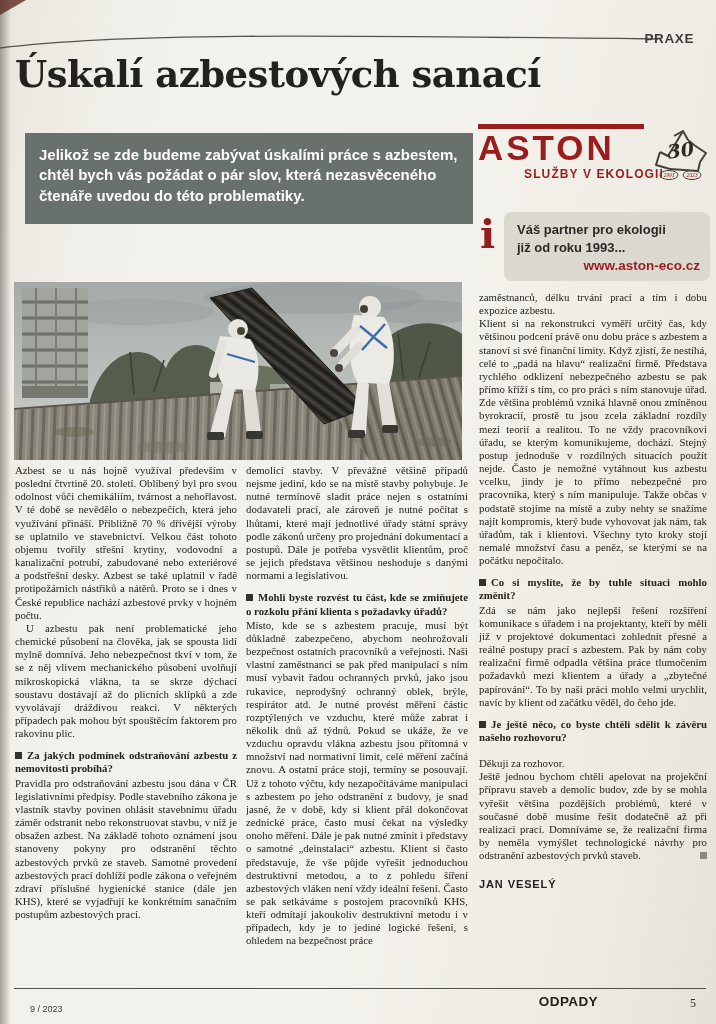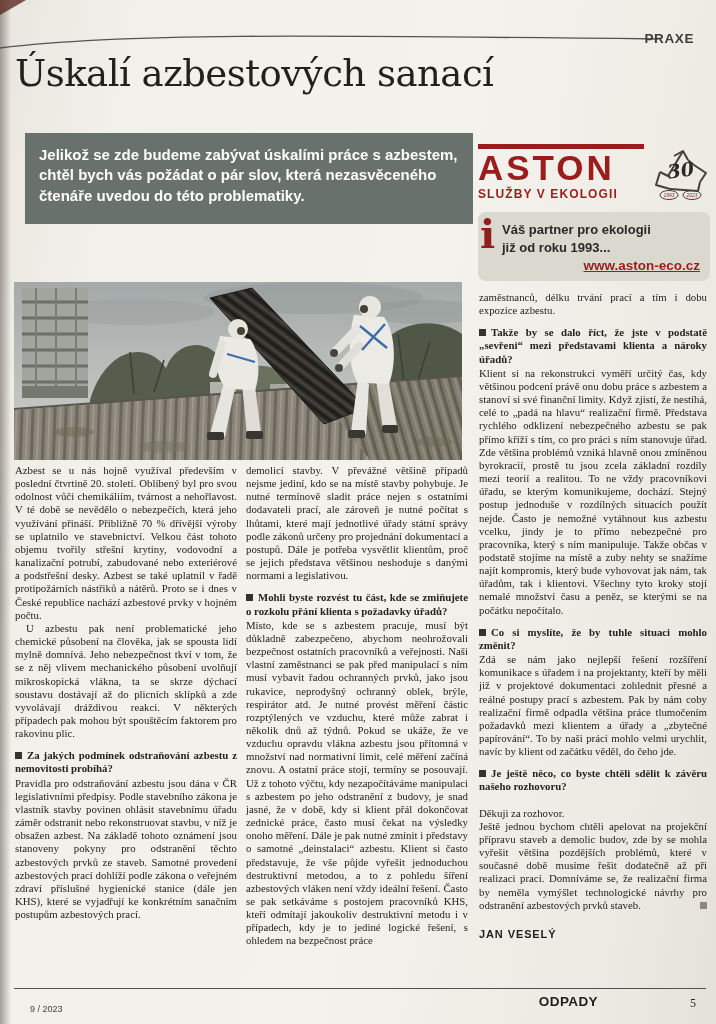--- a/index.html
+++ b/index.html
@@ -7,35 +7,35 @@
     background:linear-gradient(100deg,#e9e6df 0%,#f2f0ea 16%,#f4f2ec 55%,#ece9e2 88%,#e4e1d9 100%);
     font-family:"Liberation Serif", serif;color:#26231f;}
   .spine{position:absolute;left:0;top:0;width:11px;height:100%;
     background:linear-gradient(90deg,rgba(45,38,32,.40),rgba(45,38,32,0));}
   .corner{position:absolute;left:0;top:0;width:0;height:0;
     border-top:15px solid #5d2a24;border-right:26px solid transparent;opacity:.8;}
   .headrule{position:absolute;left:0;top:26px;width:662px;height:26px;}
   .praxe{position:absolute;right:22px;top:31px;font:bold 13.5px "Liberation Sans",sans-serif;
     color:#3d3c3a;letter-spacing:.6px;}
   .title{position:absolute;left:15px;top:52px;margin:0;font-family:"DejaVu Serif",serif;
-    font-weight:normal;font-size:37px;letter-spacing:-.5px;color:#23211d;text-align:right;}
+    font-weight:bold;font-size:37px;letter-spacing:-.5px;color:#23211d;text-align:right;}
   .intro{position:absolute;left:14px;top:133px;width:420px;height:67px;background:#69716d;
     color:#fdfdfb;font:bold 15px/1.36 "Liberation Sans",sans-serif;padding:12px 14px;margin-left:11px;}
   
-  .brand{position:absolute;left:478px;top:144px;width:232px;}
+  .brand{position:absolute;left:478px;top:124px;width:232px;}
   .brandbar{width:166px;height:5px;background:#9b1c1c;margin-bottom:1px;}
   .brandname{font:bold 35px/1 "Liberation Sans",sans-serif;color:#9b1c1c;letter-spacing:3px;}
-  .brandsub{font:bold 12px "Liberation Sans",sans-serif;color:#9b1c1c;letter-spacing:1.1px;margin-top:2px;}
+  .brandsub{font:bold 12px "Liberation Sans",sans-serif;color:#9b1c1c;letter-spacing:1.1px;margin-top:2px;text-align:center;}
   .badge{position:absolute;right:2px;top:4px;}
   
   .infobox{position:absolute;left:478px;top:212px;width:232px;}
   .i-icon{position:absolute;left:2px;top:2px;font:bold 40px/1 "DejaVu Serif",serif;color:#8e1f1b;}
-  .bubble{background:#dbd8d0;border-radius:8px;padding:9px 10px 8px 24px;}
+  .bubble{margin-left:26px;background:#dbd8d0;border-radius:8px;padding:9px 10px 8px 13px;}
   .tag{font:bold 13px/1.35 "Liberation Sans",sans-serif;color:#2a2927;}
-  .site{font:bold 13.5px "Liberation Sans",sans-serif;color:#9b1c1c;text-align:right;margin-top:2px;text-decoration:underline;}
+  .site{font:bold 13.5px "Liberation Sans",sans-serif;color:#9b1c1c;text-align:right;margin-top:2px;}
   .photo{position:absolute;left:14px;top:282px;width:448px;height:178px;display:block;}
   
   .col{position:absolute;width:222px;font-size:10.8px;line-height:13.15px;text-align:justify;overflow:hidden;}
   #c1{left:15px;top:464px;height:522px;}
   #c2{left:246px;top:464px;height:522px;}
   #c3{left:479px;top:291px;width:228px;height:700px;}
   .col p{margin:0;}
   .ind{text-indent:11px;}
   .h{font-weight:bold;margin:9px 0 1px 0 !important;}
   .sq{display:inline-block;width:7px;height:7px;background:#35312c;margin-right:5px;}
@@ -179,21 +179,20 @@
   </div>
 
   <div class="col" id="c2">
     <p class="body">demolicí stavby. V převážné většině případů nejsme jediní, kdo se na místě stavby pohybuje. Je nutné termínově sladit práce nejen s ostatními dodavateli prací, ale zároveň je nutné počítat s lhůtami, které mají jednotlivé úřady státní správy podle zákonů určeny pro projednání dokumentací a postupů. Dále je potřeba vysvětlit klientům, proč se jejich představa většinou neshoduje s danými normami a legislativou.</p>
     <p class="h"><span class="sq"></span><span>Mohli byste rozvést tu část, kde se zmiňujete o rozkolu přání klienta s požadavky úřadů?</span></p>
     <p class="body">Místo, kde se s azbestem pracuje, musí být důkladně zabezpečeno, abychom neohrožovali bezpečnost ostatních pracovníků a veřejnosti. Naši vlastní zaměstnanci se pak před manipulací s ním musí vybavit řadou ochranných prvků, jako jsou rukavice, neprodyšný ochranný oblek, brýle, respirátor atd. Je nutné provést měření částic rozptýlených ve vzduchu, které může zabrat i několik dnů až týdnů. Pokud se ukáže, že ve vzduchu opravdu vlákna azbestu jsou přítomná v množství nad normativní limit, celé měření začíná znovu. A ostatní práce stojí, termíny se posouvají. Už z tohoto výčtu, kdy nezapočítáváme manipulaci s azbestem po jeho odstranění z budovy, je snad jasné, že v době, kdy si klient přál dokončovat zednické práce, často musí čekat na výsledky onoho měření. Dále je pak nutné zmínit i představy o samotné „deinstalaci“ azbestu. Klient si často představuje, že vše půjde vyřešit jednoduchou destruktivní metodou, a to z pohledu šíření azbestových vláken není vždy ideální řešení. Často se pak setkáváme s postojem pracovníků KHS, kteří odmítají jakoukoliv destruktivní metodu i v případech, kdy je to jediné logické řešení, s ohledem na bezpečnost práce</p>
   </div>
 
   <div class="col" id="c3">
     <p class="body">zaměstnanců, délku trvání prací a tím i dobu expozice azbestu.</p>
-    <p class="h"><span class="sq"></span><span>Takže by se dalo říct, že jste v podstatě „sevřeni“ mezi představami klienta a nároky úřadů?</span></p>
     <p class="body">Klient si na rekonstrukci vyměří určitý čas, kdy většinou podcení právě onu dobu práce s azbestem a stanoví si své finanční limity. Když zjistí, že nestíhá, celé to „padá na hlavu“ realizační firmě. Představa rychlého odklizení nebezpečného azbestu se pak přímo kříží s tím, co pro práci s ním stanovuje úřad. Zde většina problémů vzniká hlavně onou zmíněnou byrokracií, prostě tu jsou zcela základní rozdíly mezi teorií a realitou. To ne vždy pracovníkovi úřadu, se kterým komunikujeme, dochází. Stejný postup jednoduše v rozdílných situacích použít nejde. Často je nemožné vytáhnout kus azbestu vcelku, jindy je to přímo nebezpečné pro pracovníka, který s ním manipuluje. Takže občas v podstatě stojíme na místě a zuby nehty se snažíme najít kompromis, který bude vyhovovat jak nám, tak úřadům, tak i klientovi. Všechny tyto kroky stojí nemalé množství času a peněz, se kterými se na počátku nepočítalo.</p>
     <p class="h"><span class="sq"></span><span>Co si myslíte, že by tuhle situaci mohlo změnit?</span></p>
     <p class="body">Zdá se nám jako nejlepší řešení rozšíření komunikace s úřadem i na projektanty, kteří by měli již v projektové dokumentaci zohlednit přesné a reálné postupy prací s azbestem. Pak by nám coby realizační firmě odpadla většina práce tlumočením požadavků mezi klientem a úřady a „zbytečné papírování“. To by naši práci mohlo velmi urychlit, navíc by klient od začátku věděl, do čeho jde.</p>
     <p class="h"><span class="sq"></span><span>Je ještě něco, co byste chtěli sdělit k závěru našeho rozhovoru?</span></p>
     <p class="body closing">Děkuji za rozhovor.</p>
     <p class="body endp"><span>Ještě jednou bychom chtěli apelovat na projekční přípravu staveb a demolic budov, zde by se mohla vyřešit většina pozdějších problémů, které v současné době musíme řešit dodatečně až při realizaci prací. Domníváme se, že realizační firma by neměla vymýšlet technologické návrhy pro odstranění azbestových prvků staveb.</span><span class="endsq"></span></p>
     <p class="author">JAN VESELÝ</p>
   </div>
 
   <div class="rule"></div>

